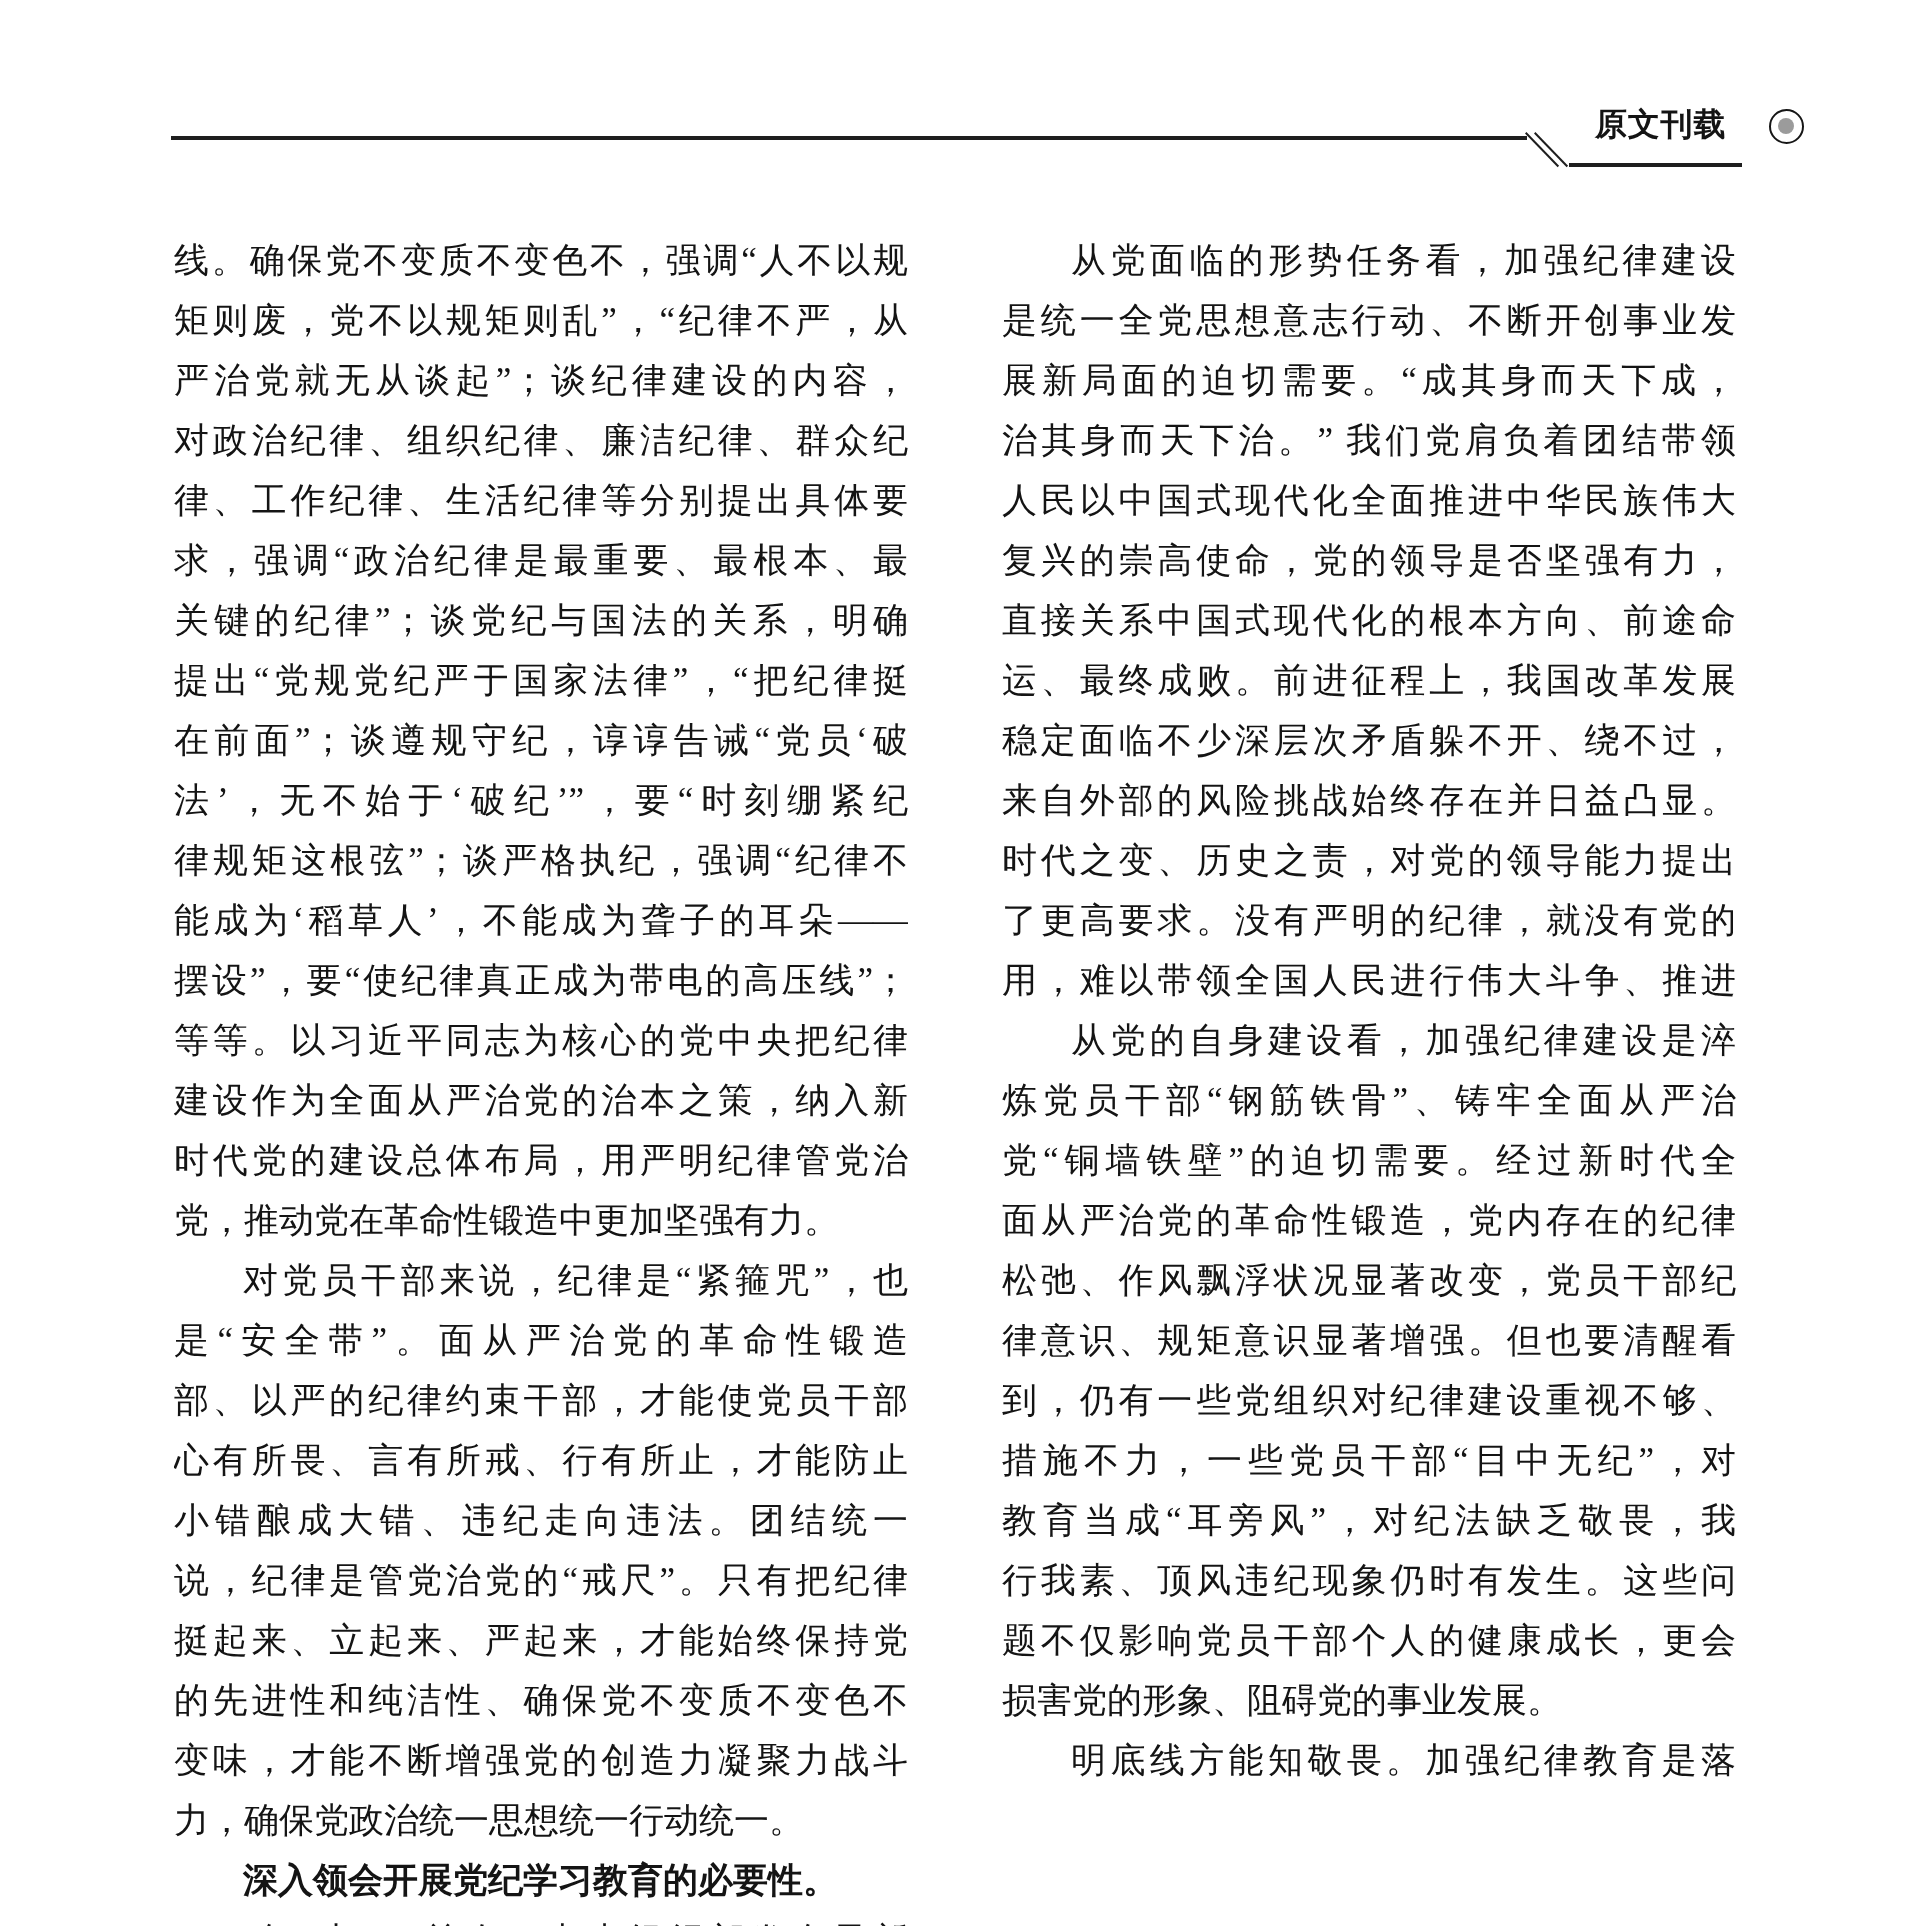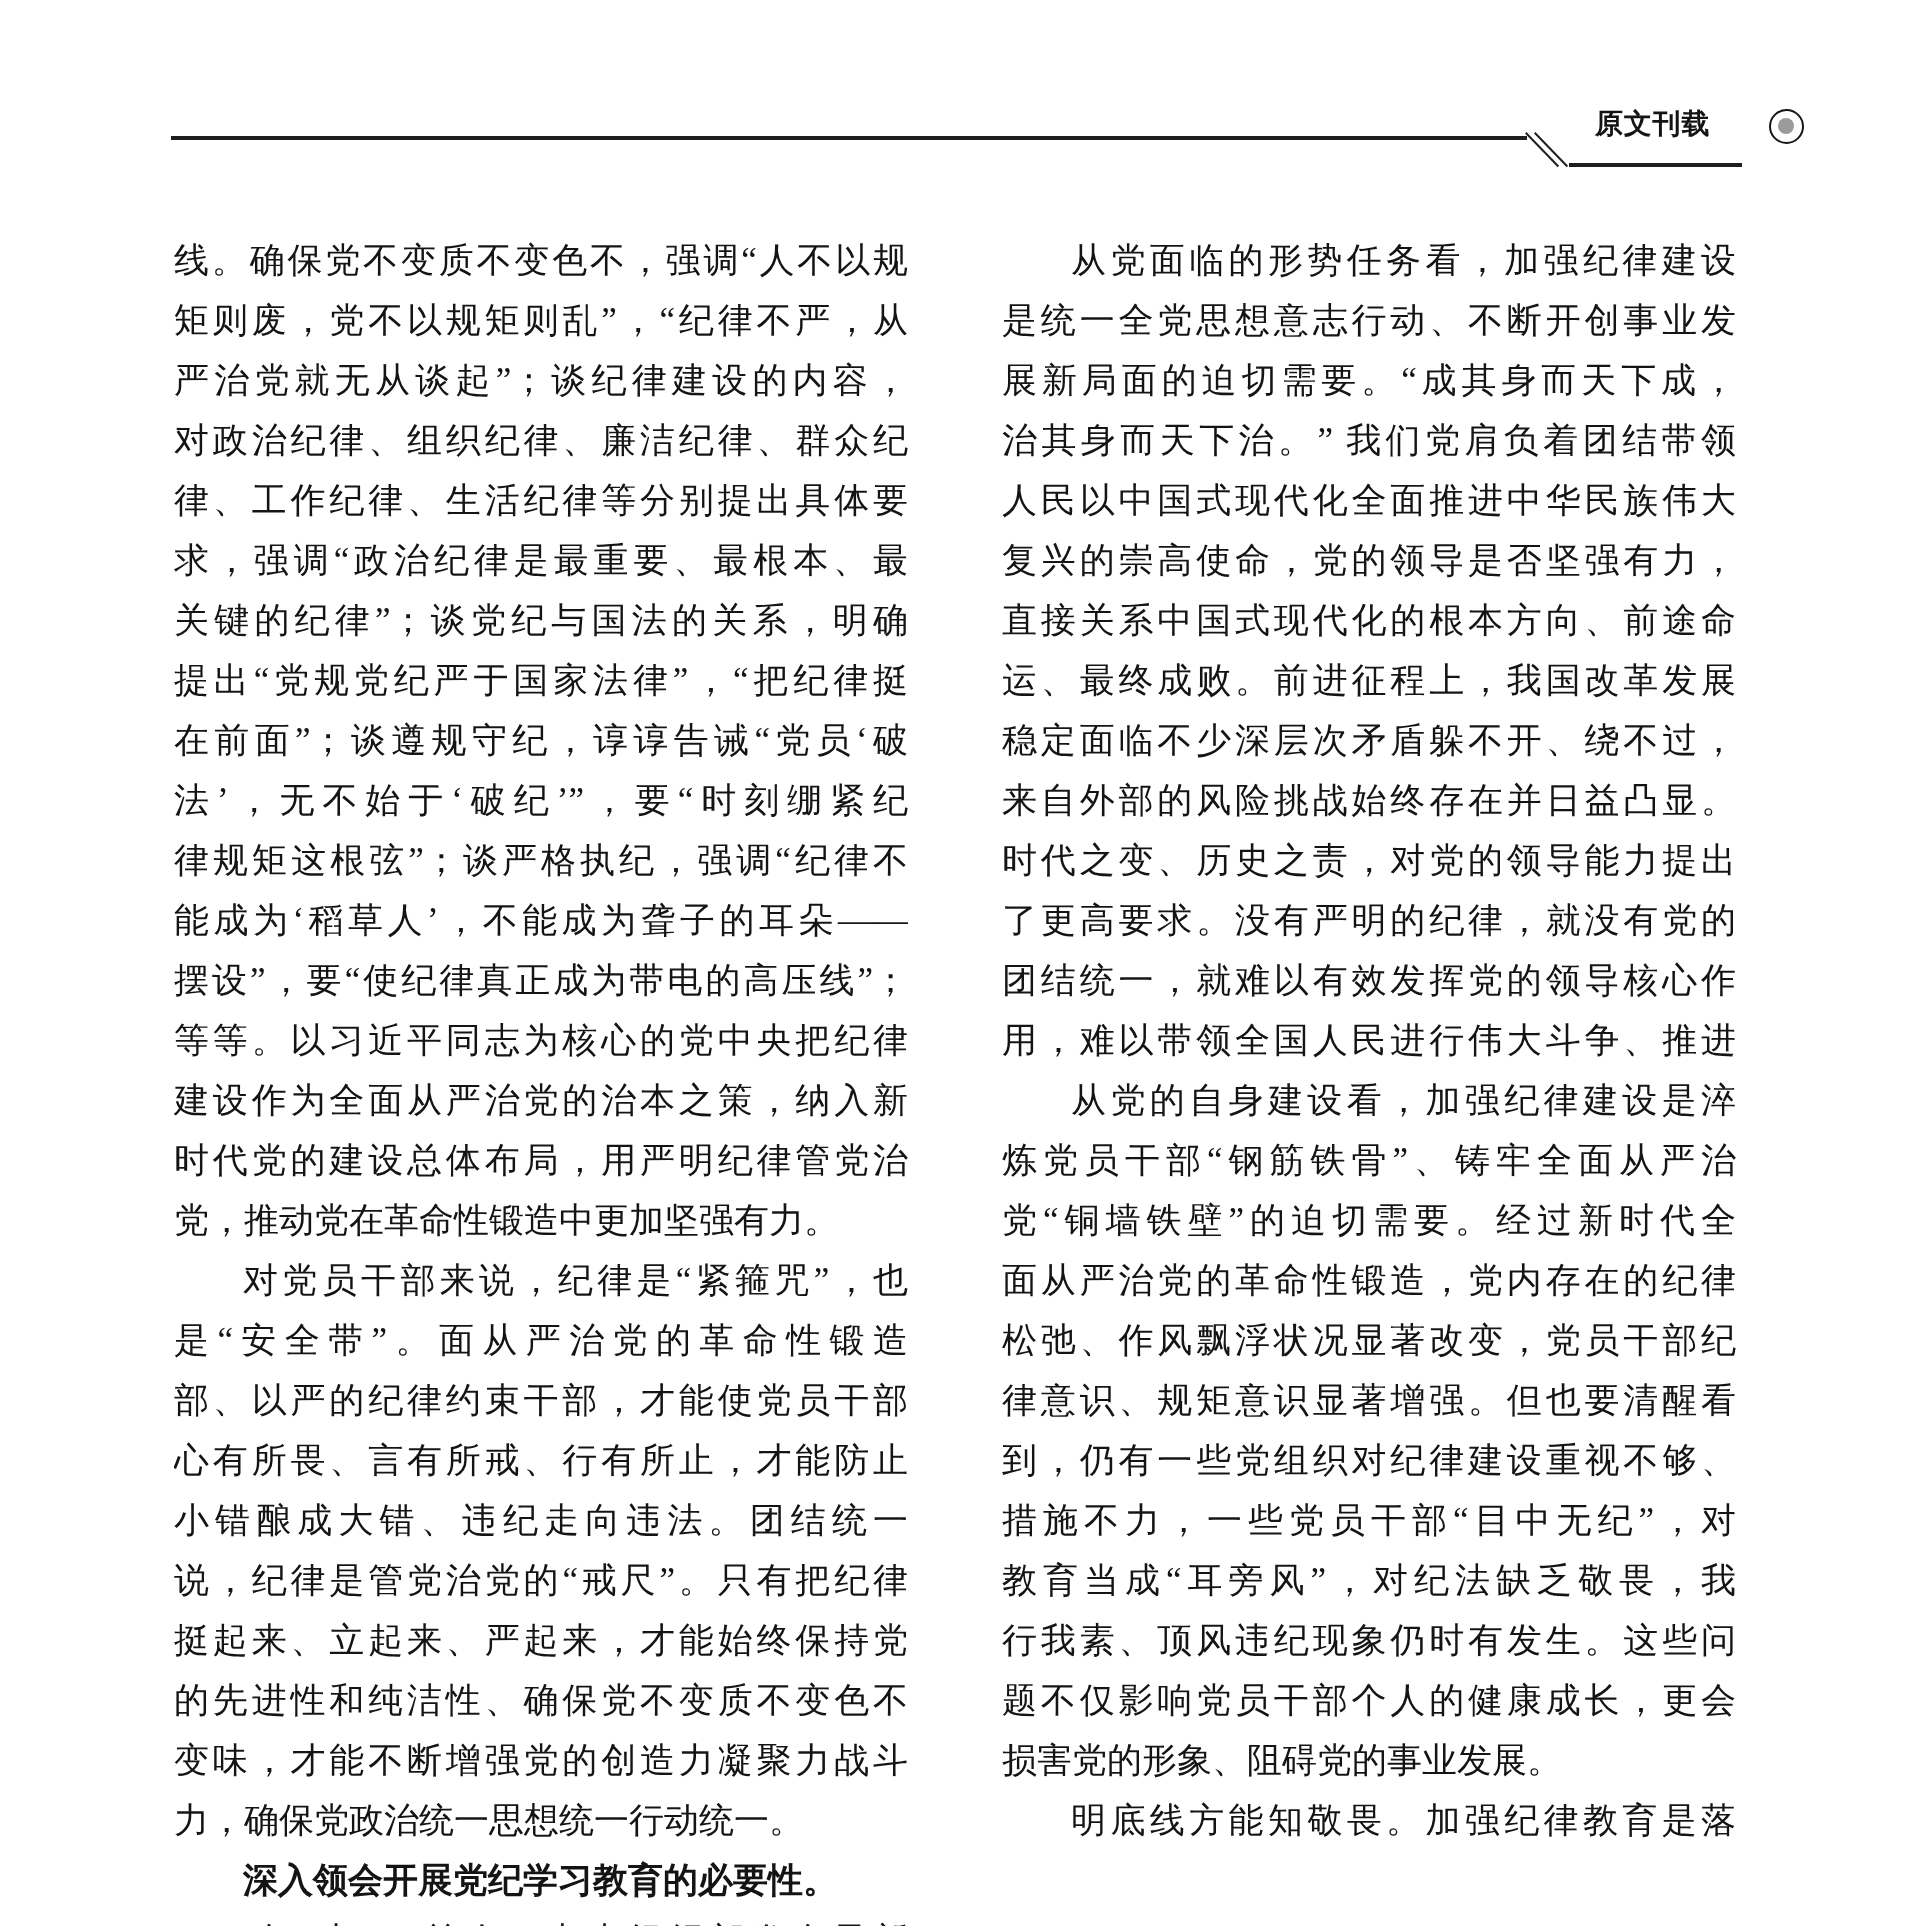--- a/index.html
+++ b/index.html
@@ -31,21 +31,21 @@
     transform: rotate(-44deg);
   }
   #slash-1 { left: 1541px; top: 126px; }
   #slash-2 { left: 1550px; top: 126px; }
 
   #header-title {
     position: absolute;
     left: 1595px;
     top: 103px;
     width: 147px;
-    font-size: 28px;
+    font-size: 32px;
     line-height: 42px;
     font-weight: 700;
     letter-spacing: 0.8px;
     white-space: nowrap;
   }
   #header-icon {
     position: absolute;
     left: 1769px;
     top: 109px;
     width: 31px;
@@ -138,21 +138,20 @@
     <div class="line">展新局面的迫切需要。“成其身而天下成，</div>
     <div class="line">治其身而天下治。” 我们党肩负着团结带领</div>
     <div class="line">人民以中国式现代化全面推进中华民族伟大</div>
     <div class="line">复兴的崇高使命，党的领导是否坚强有力，</div>
     <div class="line">直接关系中国式现代化的根本方向、前途命</div>
     <div class="line">运、最终成败。前进征程上，我国改革发展</div>
     <div class="line">稳定面临不少深层次矛盾躲不开、绕不过，</div>
     <div class="line">来自外部的风险挑战始终存在并日益凸显。</div>
     <div class="line">时代之变、历史之责，对党的领导能力提出</div>
     <div class="line">了更高要求。没有严明的纪律，就没有党的</div>
-    <div class="line">团结统一，就难以有效发挥党的领导核心作</div>
     <div class="line">用，难以带领全国人民进行伟大斗争、推进</div>
     <div class="line indent">从党的自身建设看，加强纪律建设是淬</div>
     <div class="line">炼党员干部“钢筋铁骨”、铸牢全面从严治</div>
     <div class="line">党“铜墙铁壁”的迫切需要。经过新时代全</div>
     <div class="line">面从严治党的革命性锻造，党内存在的纪律</div>
     <div class="line">松弛、作风飘浮状况显著改变，党员干部纪</div>
     <div class="line">律意识、规矩意识显著增强。但也要清醒看</div>
     <div class="line">到，仍有一些党组织对纪律建设重视不够、</div>
     <div class="line">措施不力，一些党员干部“目中无纪”，对</div>
     <div class="line">教育当成“耳旁风”，对纪法缺乏敬畏，我</div>

